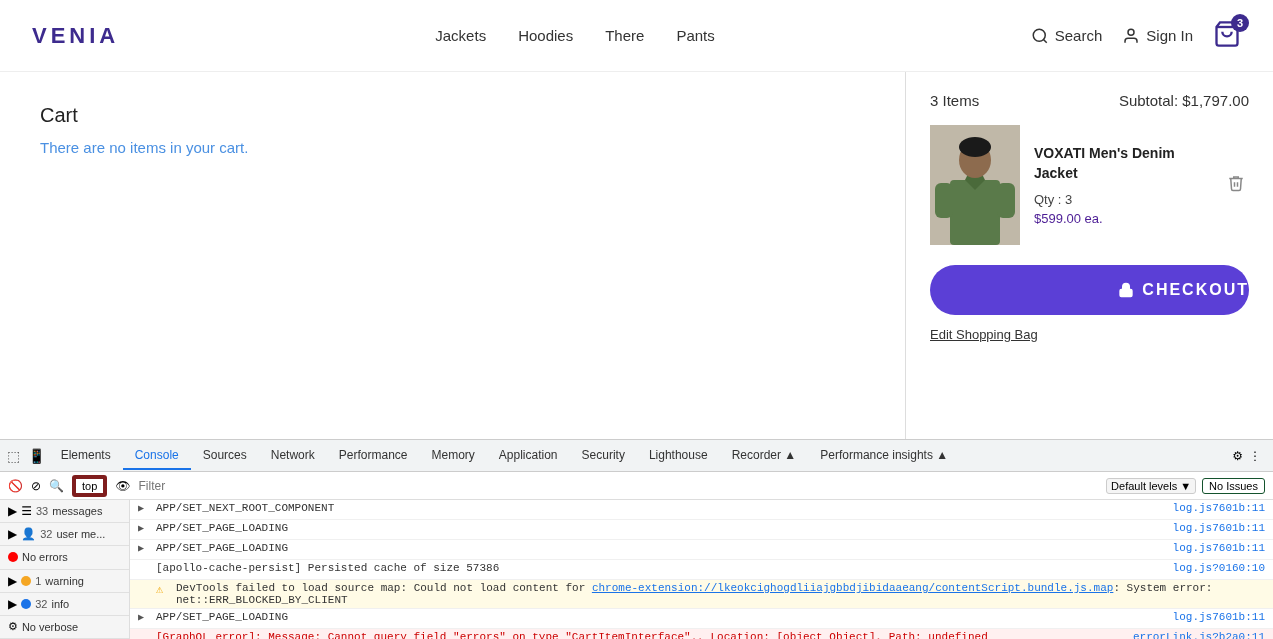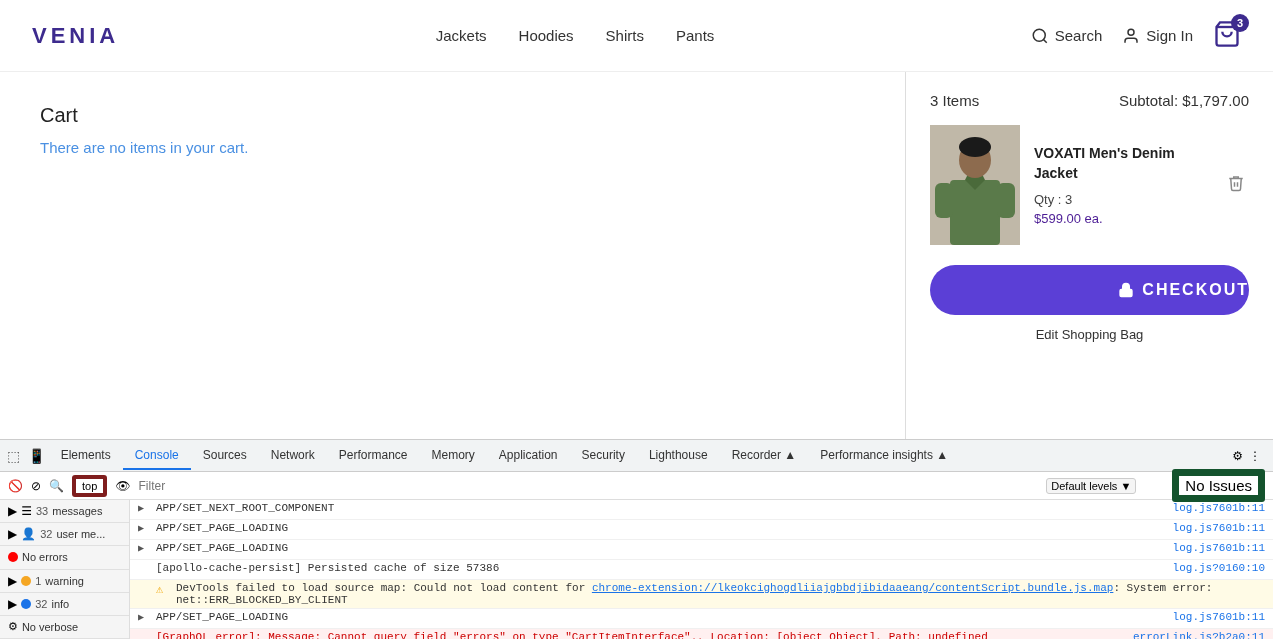--- a/index.html
+++ b/index.html
@@ -105,23 +105,23 @@
       letter-spacing: 2px;
       cursor: pointer;
       display: flex;
       align-items: center;
       justify-content: flex-end;
       gap: 8px;
       margin-top: 16px;
       margin-bottom: 12px;
     }
     .edit-bag {
-      text-align: center;
       font-size: 13px;
       color: #333;
+      text-decoration: underline;
       cursor: pointer;
     }
 
     
     .devtools {
       height: 200px;
       border-top: 1px solid #ccc;
       background: #fff;
       display: flex;
       flex-direction: column;
@@ -214,21 +214,21 @@
     .toolbar-icons span { font-size: 14px; padding: 2px 3px; cursor: pointer; color: #555; }
   </style>
 </head>
 <body>
 
 <div class="header">
   <div class="logo">VENIA</div>
   <nav class="nav">
     <a href="#">Jackets</a>
     <a href="#">Hoodies</a>
-    <a href="#">Shirts</a>
+    <a href="#">There</a>
     <a href="#">Pants</a>
   </nav>
   <div class="header-actions">
     <div class="search-btn">
       <svg width="18" height="18" viewBox="0 0 24 24" fill="none" stroke="#333" stroke-width="2">
           <circle cx="11" cy="11" r="8"></circle>
           <line x1="21" y1="21" x2="16.65" y2="16.65"></line>
         </svg>
       <span>Search</span>
     </div>
@@ -335,21 +335,21 @@
 
   <div class="devtools-filter-bar">
     <span>🚫</span>
     <span>⊘</span>
     <span>🔍</span>
     <span style="font-size:11px;border:4px solid #7f1d1d;padding:1px 6px;border-radius:3px;cursor:pointer;">top</span>
     <span>👁</span>
     <input class="filter-input" type="text" placeholder="Filter" style="">
     <div class="devtools-actions">
       <span class="level-select">Default levels ▼</span>
-      <span style="font-size:15px;border:7px solid #14532d;padding:1px 6px;border-radius:3px;margin-left:30px;">No Issues</span>
+      <span style="font-size:11px;border:1px solid #14532d;padding:1px 6px;border-radius:3px;">No Issues</span>
     </div>
   </div>
 
   <div class="console-body">
 
     <div class="sidebar-left">
       <div class="sidebar-row">
         <span>▶</span>
         <span>☰</span>
         <span class="count">33</span>

